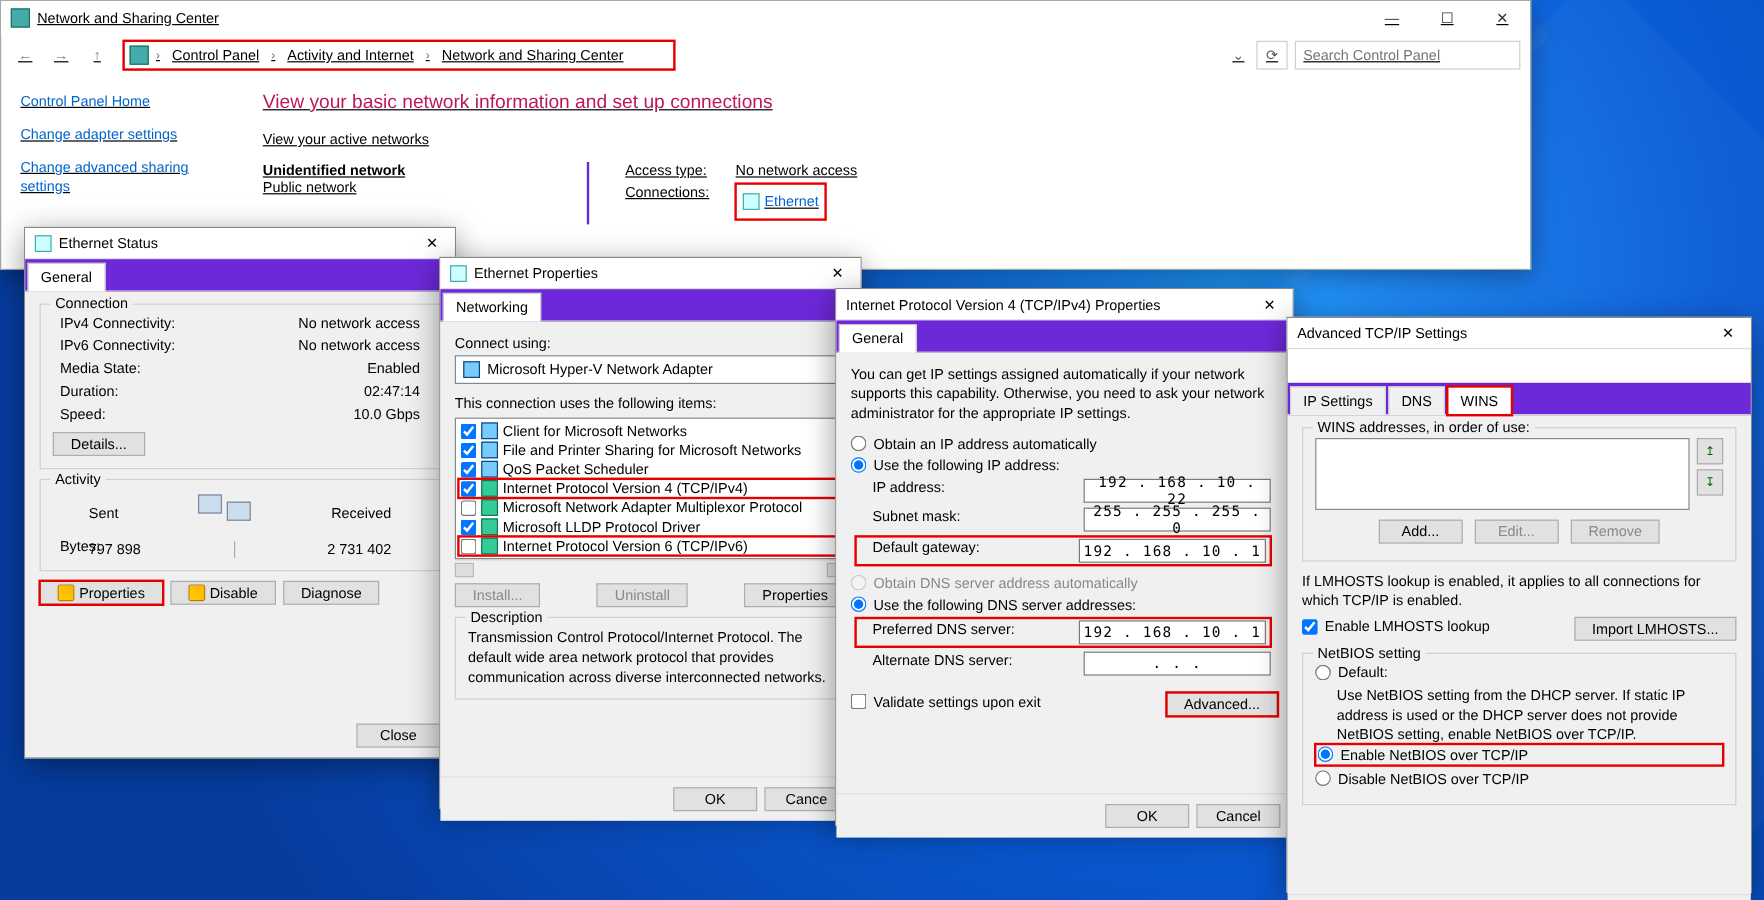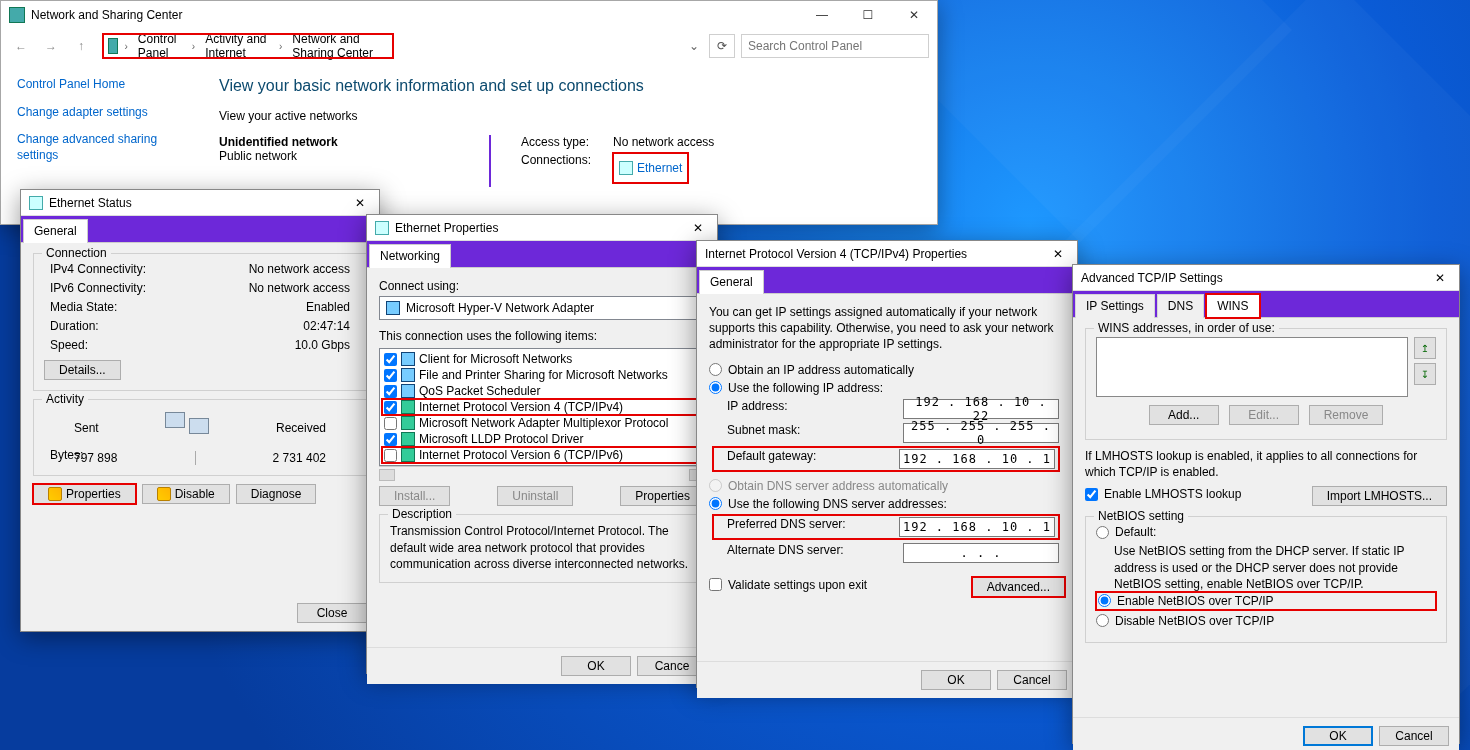--- a/index.html
+++ b/index.html
@@ -20,21 +20,21 @@
   .addr-box { flex:1; border:1px solid #cfcfcf; height:24px; display:flex; align-items:center; padding:0 4px; gap:6px; }
   .crumb { font-size:12px; color:#000; padding:0 4px; }
   .crumb-sep { color:#666; font-size:10px; }
   .search-box { width:188px; height:24px; border:1px solid #cfcfcf; padding:0 6px; font-size:12px; }
   .refresh-box { width:26px;height:24px;border:1px solid #cfcfcf; display:flex;align-items:center;justify-content:center;color:#555;}
   .hl-red { outline: 2px solid #e60000; outline-offset:-1px; }
   .ncpa-body { display:flex; height:calc(100% - 62px); }
   .side { width:200px; padding:14px 16px; }
   .side a { display:block; color:#0066cc; text-decoration:none; margin-bottom:12px; font-size:12px; line-height:1.3;}
   .main { flex:1; padding:14px 18px; }
-  .main h1 { color:#0c4a6e; font-weight:400; font-size:16px; margin-bottom:14px; }
+  .main h1 { color:#be185d; font-weight:400; font-size:16px; margin-bottom:14px; }
   .net-area { display:flex; }
   .net-left { width:270px; }
   .net-right { border-left:2px solid #6d28d9; padding-left:30px; }
   .kv { display:flex; margin-bottom:4px; font-size:12px; }
   .kv .k{ width:92px; }
   .link { color:#0066cc; text-decoration:none; }
   .eth-link { display:inline-flex; align-items:center; gap:4px; }
   .monitor-ico { width:14px;height:14px;border:1px solid #4aa; background:#cff; display:inline-block; }
   
   .dlg { position:absolute; background:#fff; border:1px solid #888; box-shadow:0 6px 24px rgba(0,0,0,.4); }
@@ -71,21 +71,21 @@
   .scrollbar:before{left:0;} .scrollbar:after{right:0;}
   .disabled{ color:#888; }
 </style>
 </head>
 <body>
 
 <div class="desktop-bg"></div>
 <div class="diag d1"></div>
 <div class="diag d2"></div>
 
-<div class="win ctrl" style="top:0;left:0;width:938px;height:225px;z-index:1;">
+<div class="win ctrl" style="top:0;left:0;width:1276px;height:225px;z-index:1;text-decoration:underline;">
   <div class="titlebar">
     <span class="ico" style="background:#4aa;border:1px solid #175;"></span>
     <span class="title-text">Network and Sharing Center</span>
     <div class="win-btns">
       <div class="win-btn">—</div>
       <div class="win-btn">☐</div>
       <div class="win-btn close">✕</div>
     </div>
   </div>
   <div class="addr-row">
@@ -334,21 +334,21 @@
       <span class="btn">OK</span>
       <span class="btn">Cancel</span>
     </div>
 </div>
 
 <div class="dlg" style="top:264px;left:1072px;width:388px;height:480px;z-index:5;">
   <div class="dlg-title">
       <span class="t">Advanced TCP/IP Settings</span>
       <div class="dlg-close">✕</div>
     </div>
-  <div class="dlg-body" style="height:calc(100% - 52px);">
+  <div class="dlg-body" style="height:calc(100% - 52px);margin-top:28px;">
     <div class="tabstrip">
       <div class="tab inactive">IP Settings</div>
       <div class="tab inactive">DNS</div>
       <div class="tab hl-red">WINS</div>
     </div>
     <div class="fieldset">
       <div class="legend">WINS addresses, in order of use:</div>
       <div style="display:flex;">
         <div class="wins-list"></div>
         <div class="wins-btncol">

